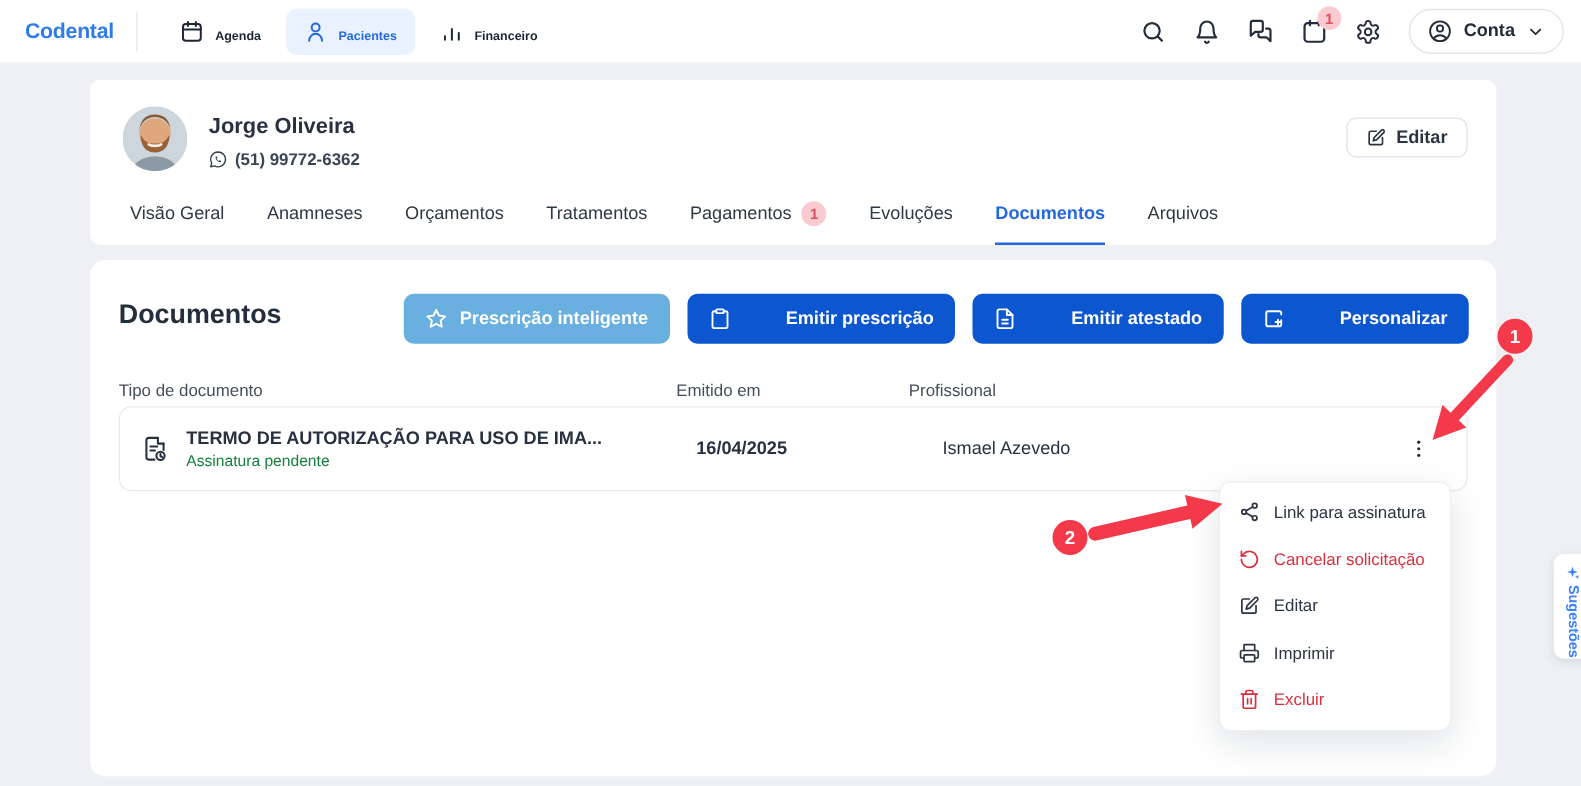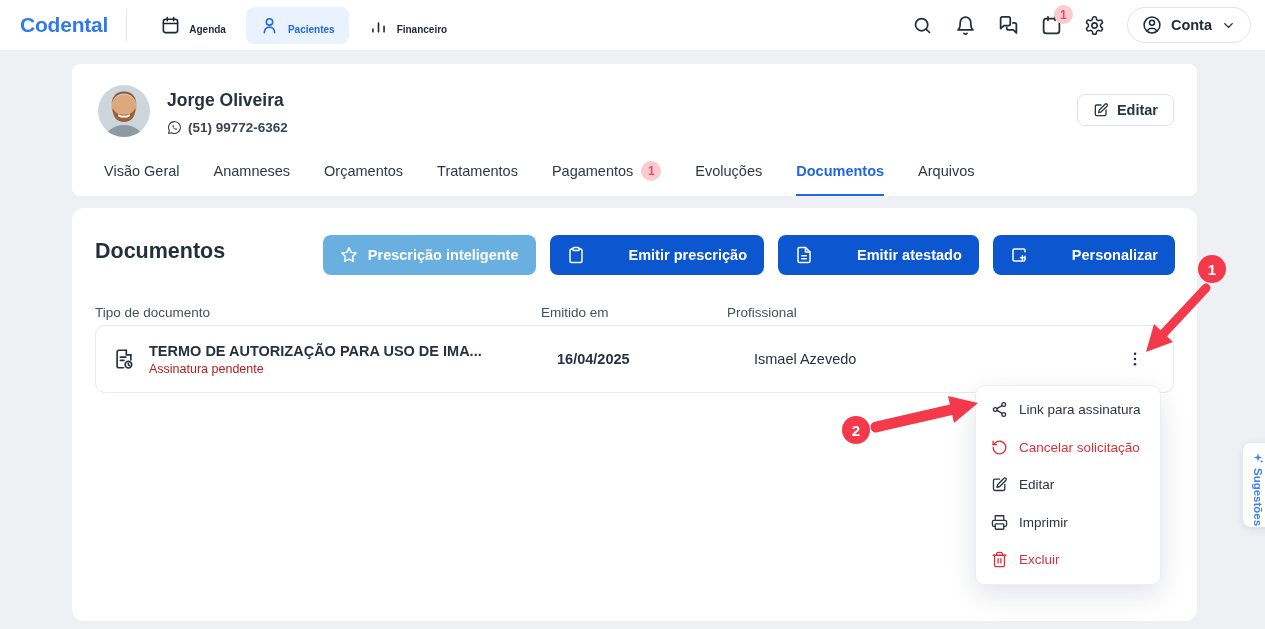--- a/index.html
+++ b/index.html
@@ -11,21 +11,21 @@
     color: #27313f;
   }
   svg { display: block; }
 
   
   .navbar {
     position: absolute; top: 0; left: 0; right: 0; height: 51px;
     background: #fff; border-bottom: 1px solid #eceef2;
     display: flex; align-items: center; z-index: 10;
   }
-  .logo { font-size: 21px; font-weight: 700; color: #2e7be9; margin-left: 20px; letter-spacing: -0.2px; cursor: pointer; }
+  .logo { font-size: 17px; font-weight: 700; color: #2e7be9; margin-left: 20px; letter-spacing: -0.2px; cursor: pointer; }
   .nav-divider { width: 1px; height: 32px; background: #e4e7eb; margin: 0 20px 0 18px; }
   .nav-items { display: flex; align-items: center; gap: 6px; }
   .nav-item {
     display: flex; align-items: flex-end; gap: 9px; padding: 9px 14px;
     border-radius: 8px; font-size: 10px; font-weight: 600; color: #1d2633; cursor: pointer;
   }
   .nav-item.active { background: #e9f2fe; color: #2368df; }
   .nav-item svg { width: 19px; height: 19px; }
   .nav-right { margin-left: auto; display: flex; align-items: center; gap: 3px; padding-right: 14px; }
   .icon-btn {
@@ -103,21 +103,21 @@
     font-size: 13.5px; color: #454e5d;
   }
   .doc-row {
     position: absolute; left: 23px; top: 117px; width: 1079px; height: 68px;
     border: 1px solid #e7eaee; border-radius: 10px; background: #fff;
     display: grid; grid-template-columns: 446px 186px 1fr 56px; align-items: center; cursor: pointer;
   }
   .cell-doc { display: flex; align-items: center; gap: 14px; padding-left: 17px; }
   .doc-icon { color: #273140; flex: none; }
   .doc-name { font-size: 14.5px; font-weight: 600; color: #273140; white-space: nowrap; }
-  .doc-status { font-size: 12.5px; color: #b91c1c; margin-top: 3px; }
+  .doc-status { font-size: 12.5px; color: #15803d; margin-top: 3px; }
   .cell-date { padding-left: 15px; font-size: 14.5px; font-weight: 600; color: #273140; }
   .cell-prof { padding-left: 26px; font-size: 14.5px; color: #273140; }
   .kebab-btn {
     width: 36px; height: 36px; display: flex; align-items: center; justify-content: center;
     color: #222b38; cursor: pointer;
   }
 
   
   .context-menu {
     position: absolute; left: 903px; top: 177px; width: 186px;

